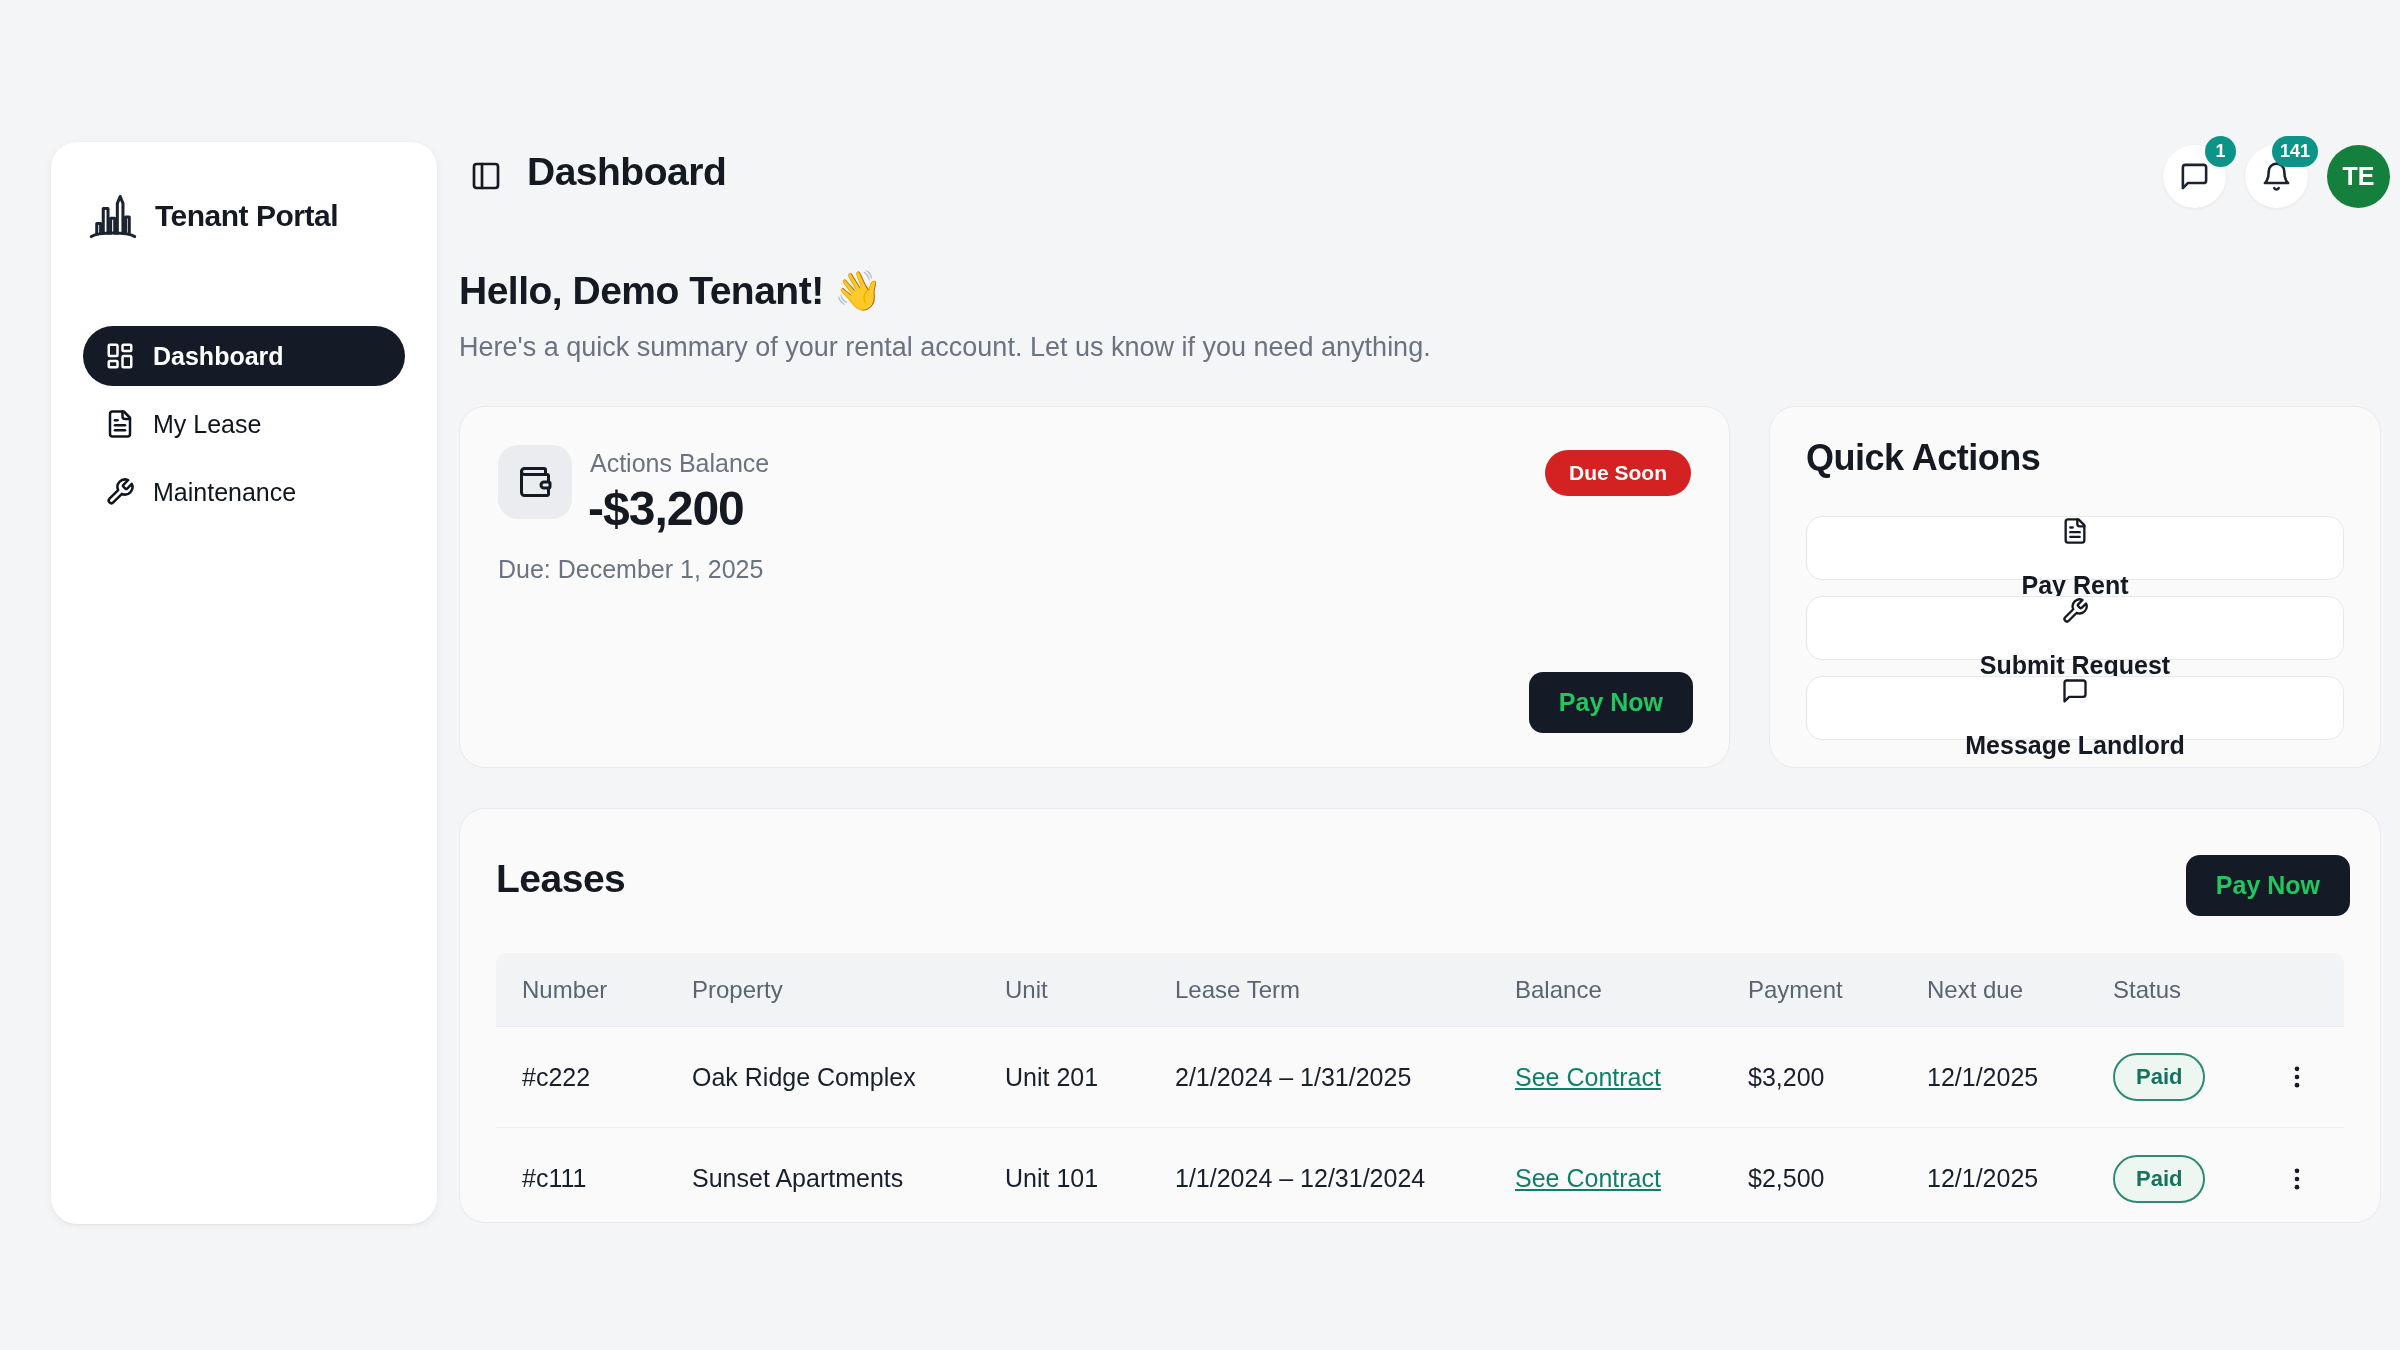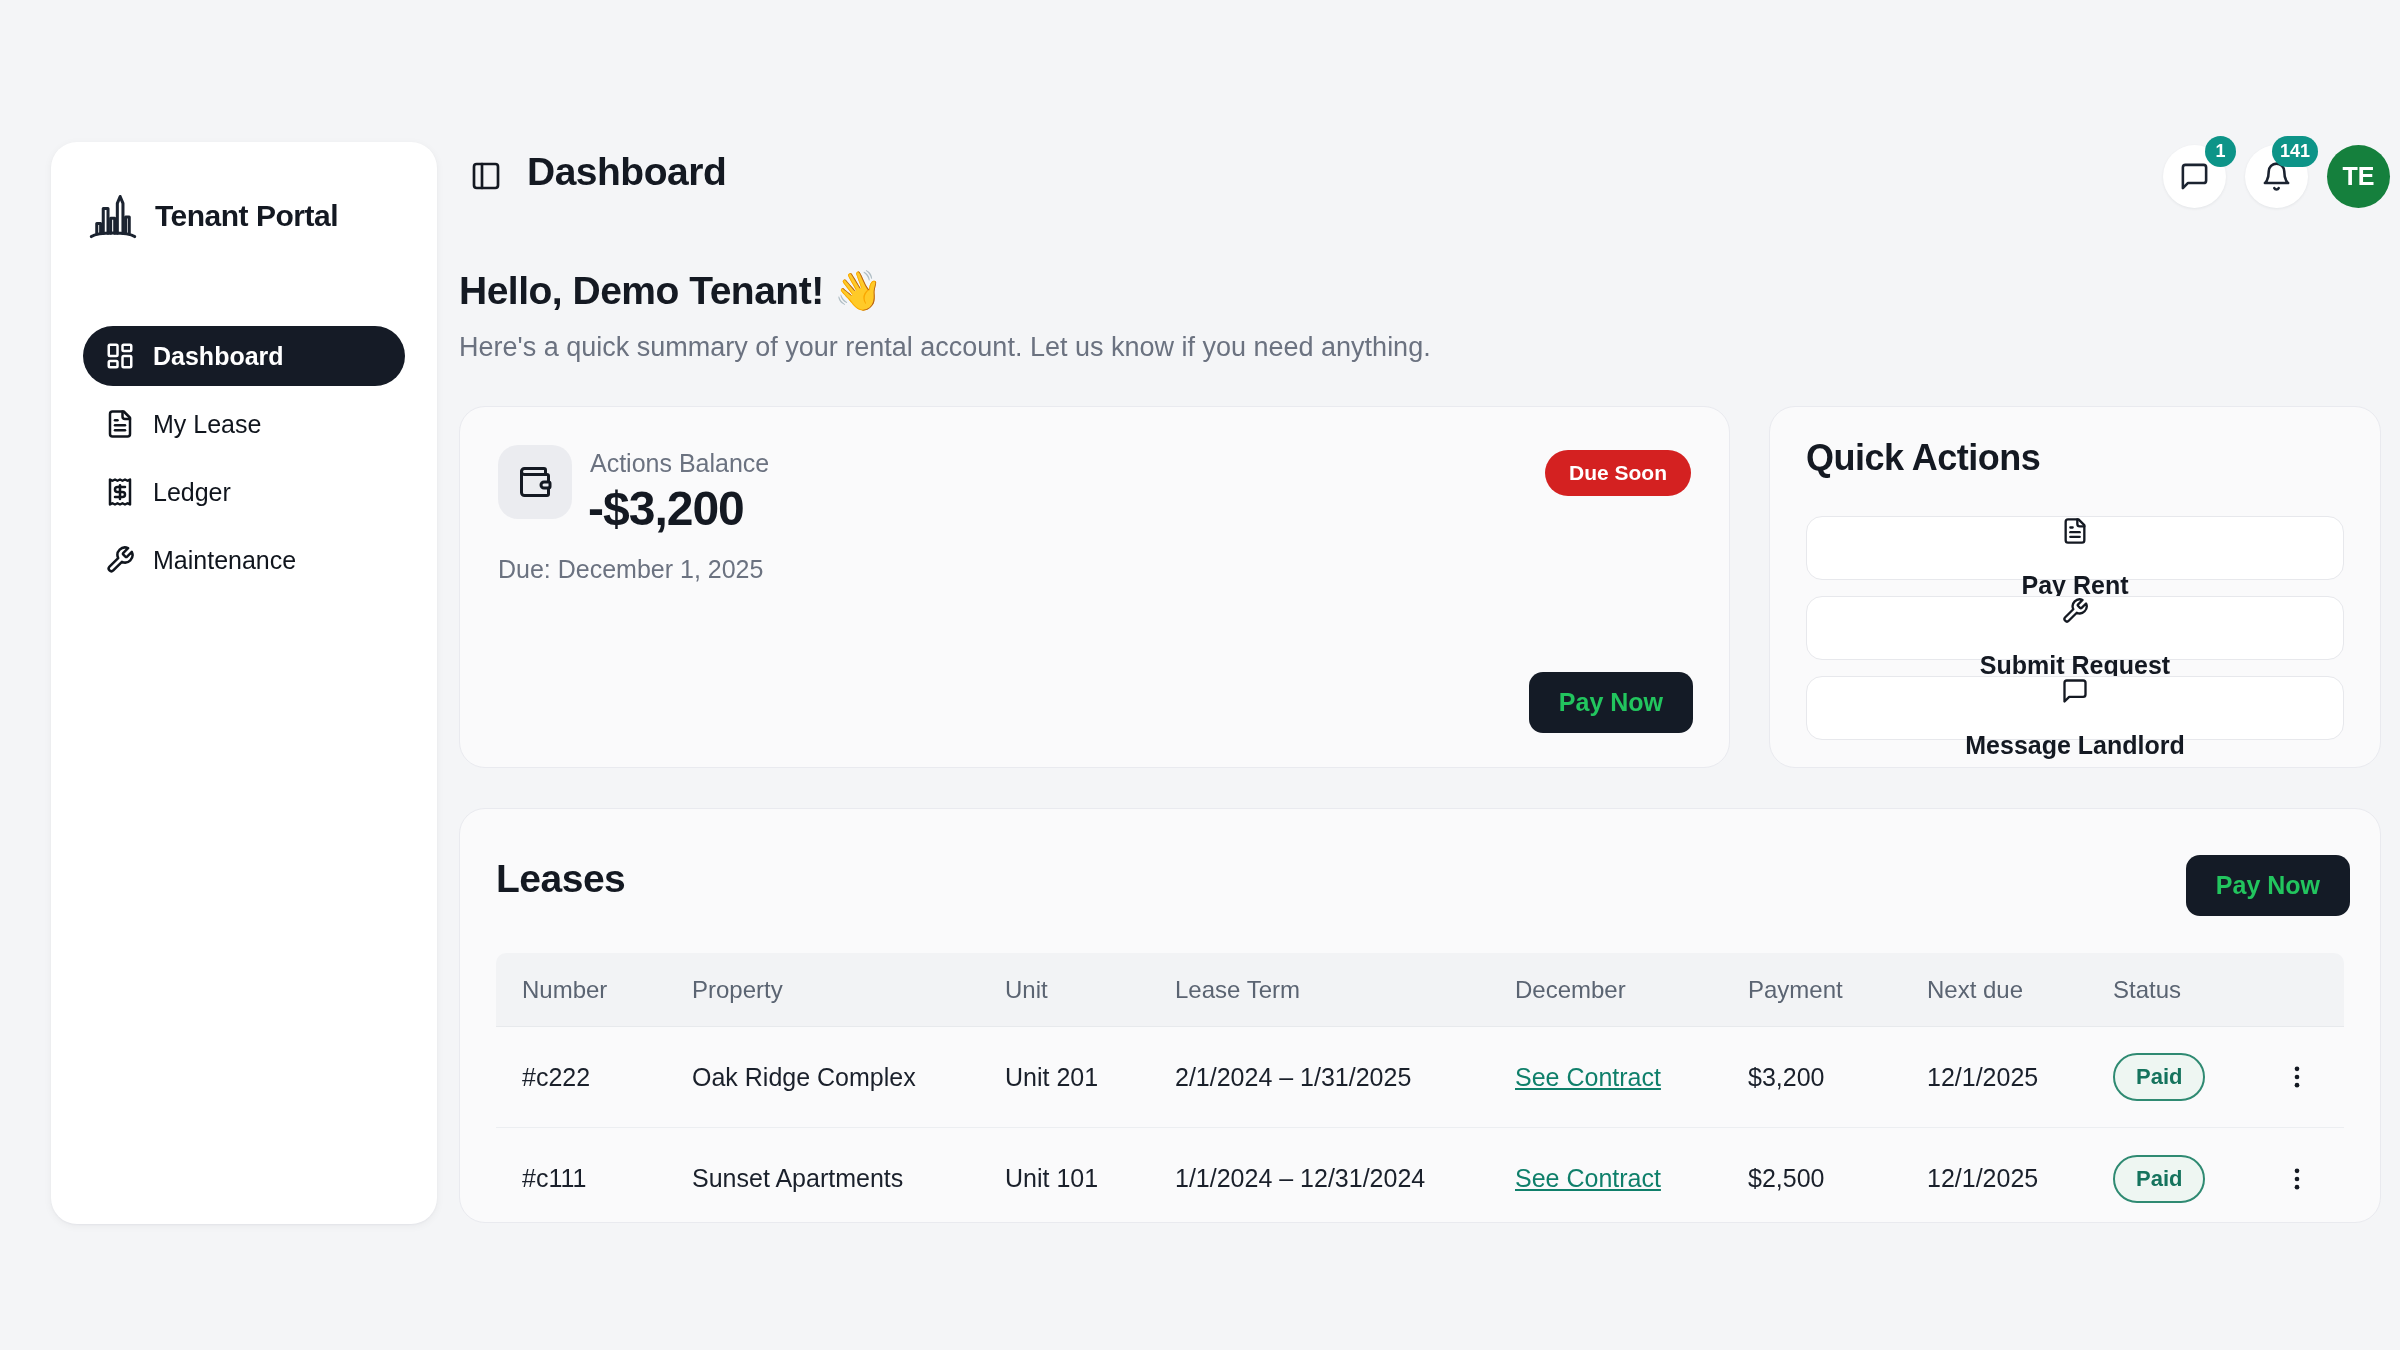--- a/index.html
+++ b/index.html
@@ -165,30 +165,20 @@
             <path d="M15 2H6a2 2 0 0 0-2 2v16a2 2 0 0 0 2 2h12a2 2 0 0 0 2-2V7Z"></path>
             <path d="M14 2v4a2 2 0 0 0 2 2h4"></path>
             <path d="M16 13H8"></path>
             <path d="M16 17H8"></path>
             <path d="M10 9H8"></path>
           </svg>
         </span>
     <span class="nav-label">My Lease</span>
   </div>
 
-  <div class="nav-item">
-    <span class="nav-icon">
-          <svg viewBox="0 0 24 24" fill="none" stroke="currentColor" stroke-width="2" stroke-linecap="round" stroke-linejoin="round">
-            <path d="M4 2v20l2-1 2 1 2-1 2 1 2-1 2 1 2-1 2 1V2l-2 1-2-1-2 1-2-1-2 1-2-1-2 1-2-1Z"></path>
-            <path d="M16 8h-6a2 2 0 1 0 0 4h4a2 2 0 1 1 0 4h-6"></path>
-            <path d="M12 17.5v-11"></path>
-          </svg>
-        </span>
-    <span class="nav-label">Ledger</span>
-  </div>
 
   <div class="nav-item">
     <span class="nav-icon">
           <svg viewBox="0 0 24 24" fill="none" stroke="currentColor" stroke-width="2" stroke-linecap="round" stroke-linejoin="round">
             <path d="M14.7 6.3a1 1 0 0 0 0 1.4l1.6 1.6a1 1 0 0 0 1.4 0l3.77-3.77a6 6 0 0 1-7.94 7.94l-6.91 6.91a2.12 2.12 0 0 1-3-3l6.91-6.91a6 6 0 0 1 7.94-7.94l-3.76 3.76z"></path>
           </svg>
         </span>
     <span class="nav-label">Maintenance</span>
   </div>
 </nav>
@@ -278,21 +268,21 @@
 
 <section class="card leases-card">
   <div class="leases-title">Leases</div>
   <button class="btn-dark leases-pay">Pay Now</button>
   <div class="leases-table">
     <div class="lease-head" id="lease-head">
         <div>Number</div>
         <div>Property</div>
         <div>Unit</div>
         <div>Lease Term</div>
-        <div>December</div>
+        <div>Balance</div>
         <div>Payment</div>
         <div>Next due</div>
         <div>Status</div>
         <div></div>
       </div>
     <div id="lease-rows">
   <div class="lease-row">
     <div class="cell">#c222</div>
     <div class="cell">Oak Ridge Complex</div>
     <div class="cell">Unit 201</div>

